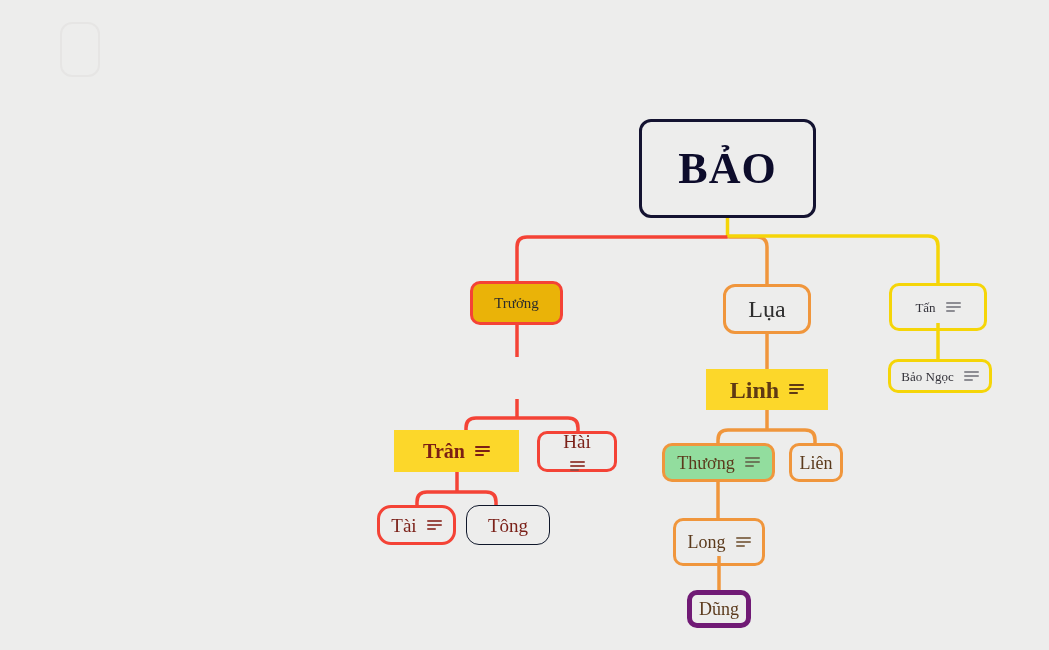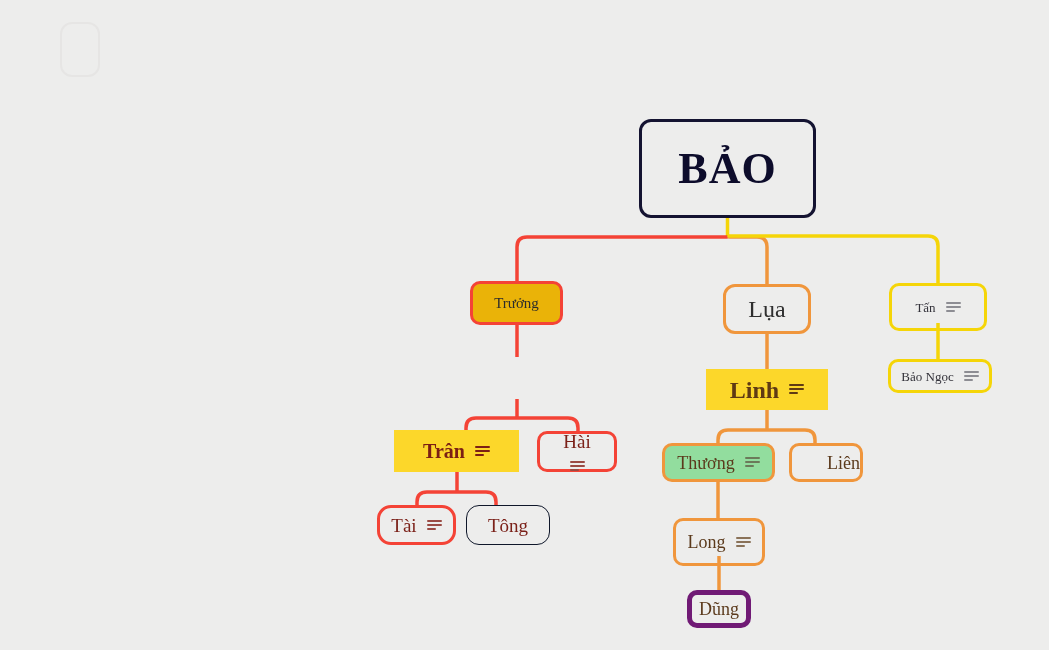--- a/index.html
+++ b/index.html
@@ -82,23 +82,23 @@
     left:706px;top:369px;width:122px;height:41px;
     background:#fcd72a;border:0;border-radius:0;
     color:#5f3a14;font-size:24px;font-weight:bold;
   }
   #node-thuong{
     left:662px;top:443px;width:113px;height:39px;
     background:#92dd9e;border:3px solid #f0963c;border-radius:10px;
     color:#5b3a1c;font-size:18px;
   }
   #node-lien{
-    left:789px;top:443px;width:74px;height:39px;
+    left:789px;top:443px;width:54px;height:39px;
     background:transparent;border:3px solid #f0963c;border-radius:10px;
-    color:#5b3a1c;font-size:18px;justify-content:flex-end;
+    color:#5b3a1c;font-size:18px;
   }
   #node-long{
     left:673px;top:518px;width:92px;height:48px;
     background:transparent;border:3px solid #f0963c;border-radius:10px;
     color:#5b3a1c;font-size:18px;
   }
   #node-dung{
     left:687px;top:590px;width:64px;height:38px;
     background:transparent;border:5px solid #701a75;border-radius:10px;
     color:#5b3a1c;font-size:18px;

